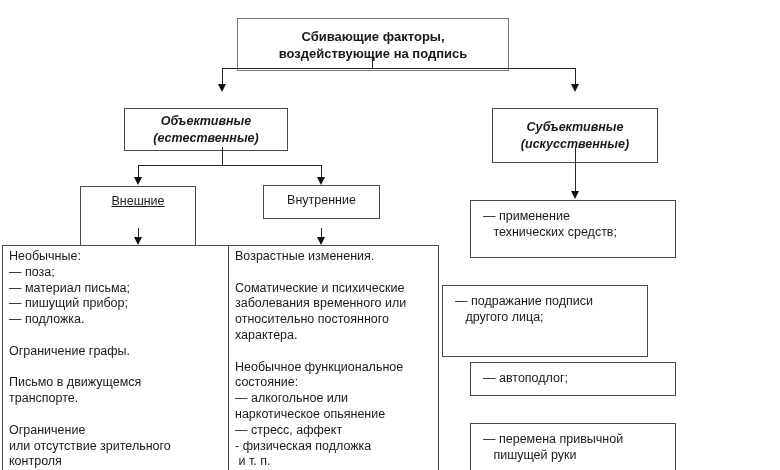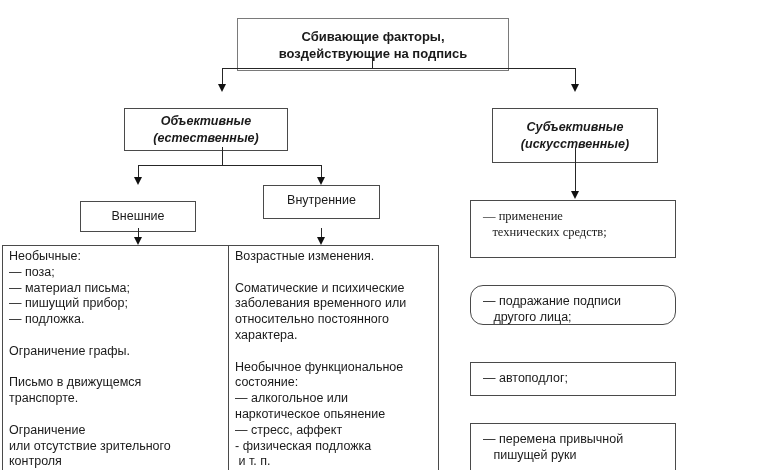--- a/index.html
+++ b/index.html
@@ -107,21 +107,21 @@
 (искусственные)</span>
   </div>
 
   <div class="vline" style="left:222px; top:147px; height:18px;"></div>
   <div class="hline" style="left:138px; top:165px; width:184px;"></div>
   <div class="vline" style="left:138px; top:165px; height:13px;"></div>
   <div class="arrow-down" style="left:134px; top:177px;"></div>
   <div class="vline" style="left:321px; top:165px; height:13px;"></div>
   <div class="arrow-down" style="left:317px; top:177px;"></div>
 
-  <div class="box level3-box" style="left:80px; top:201px; width:116px; height:31px;">
+  <div class="box level3-box" style="left:80px; top:186px; width:116px; height:60px;text-decoration:underline;">
     <span>Внешние</span>
   </div>
   <div class="box level3-box" style="left:263px; top:185px; width:117px; height:34px;">
     <span>Внутренние</span>
   </div>
 
   <div class="vline" style="left:138px; top:228px; height:10px;"></div>
   <div class="arrow-down" style="left:134px; top:237px;"></div>
   <div class="vline" style="left:321px; top:228px; height:10px;"></div>
   <div class="arrow-down" style="left:317px; top:237px;"></div>
@@ -157,25 +157,25 @@
 Необычное функциональное
 состояние:
 — алкогольное или
 наркотическое опьянение
 — стресс, аффект
 - физическая подложка
  и т. п.</span>
     </div>
   </div>
 
-  <div class="box subj-box" style="left:470px; top:200px; width:206px; height:58px;font-family:Liberation Serif, serif;">
+  <div class="box subj-box" style="left:470px; top:200px; width:206px; height:58px;">
     <span class="pre">— применение
    технических средств;</span>
   </div>
-  <div class="box subj-box" style="left:470px; top:285px; width:206px; height:40px;border-radius:13px;">
+  <div class="box subj-box" style="left:442px; top:285px; width:206px; height:72px;">
     <span class="pre">— подражание подписи
    другого лица;</span>
   </div>
   <div class="box subj-box" style="left:470px; top:362px; width:206px; height:34px;">
     <span class="pre">— автоподлог;</span>
   </div>
   <div class="box subj-box" style="left:470px; top:423px; width:206px; height:55px;">
     <span class="pre">— перемена привычной
    пишущей руки</span>
   </div>

